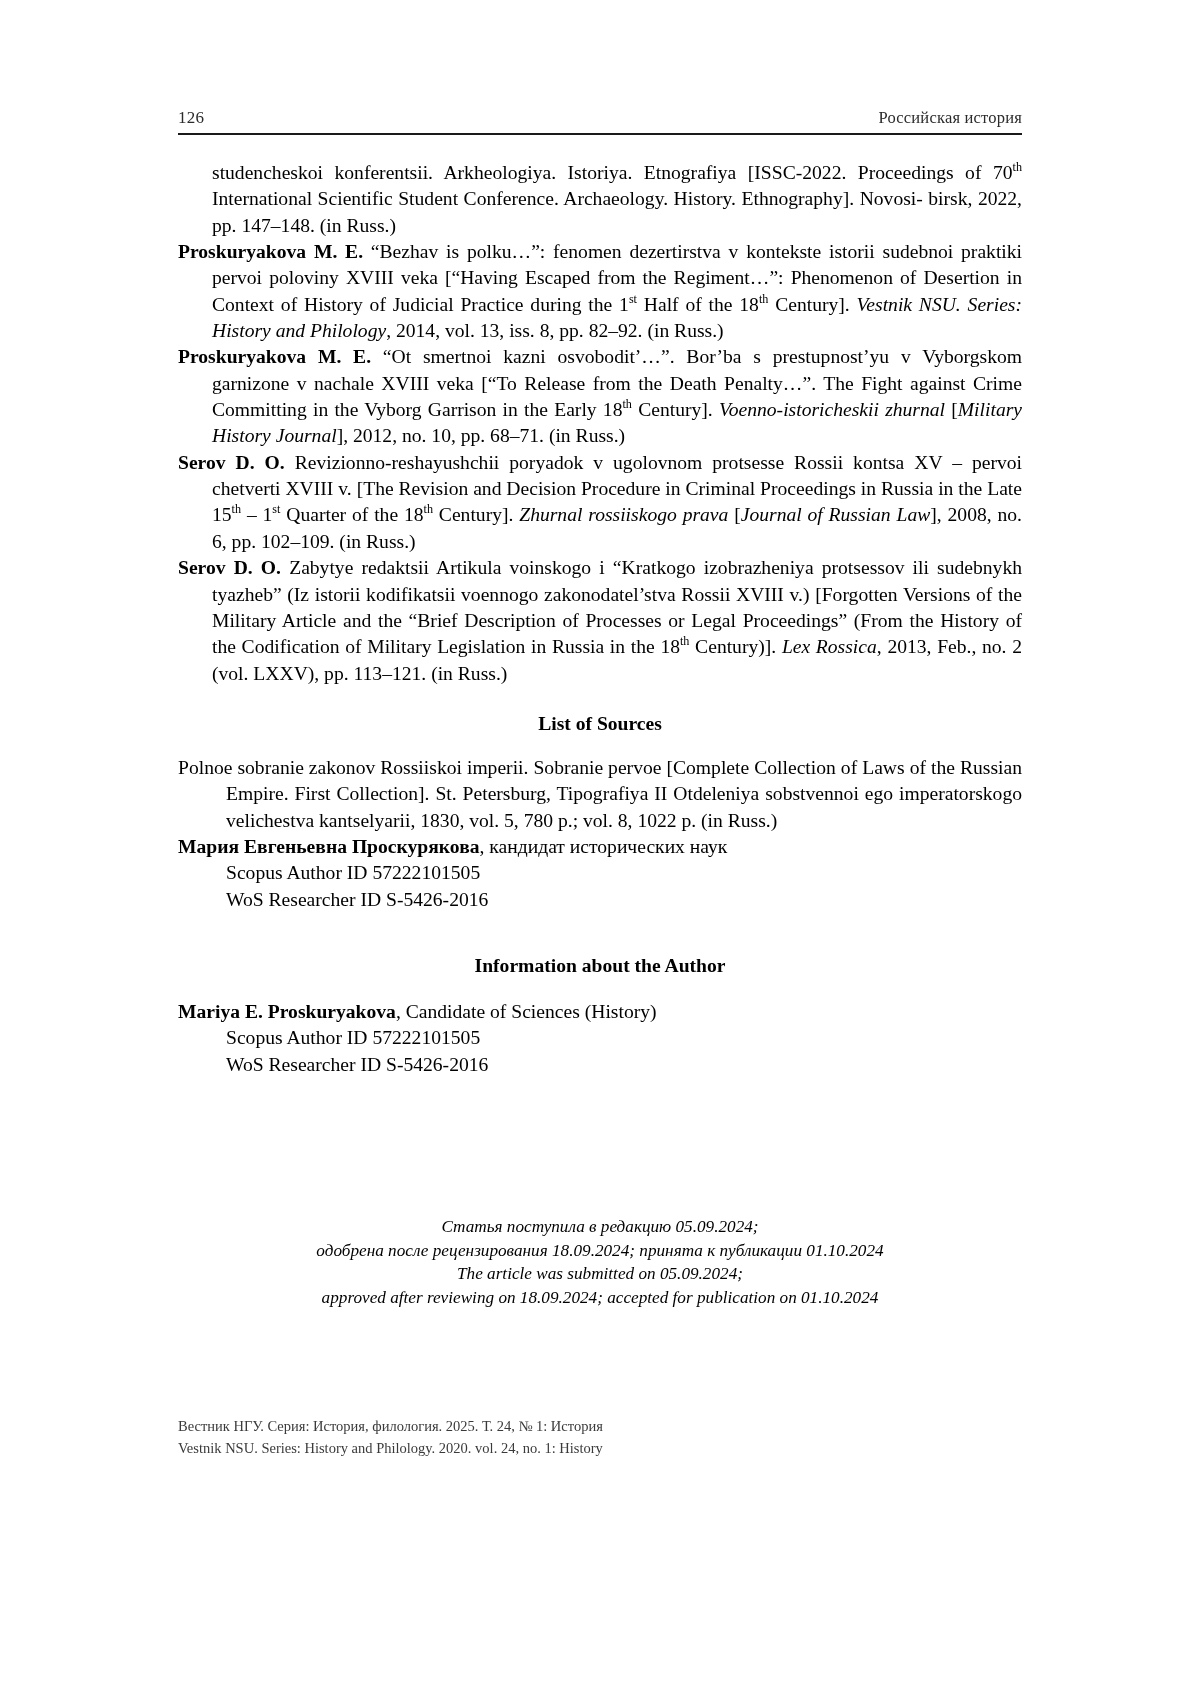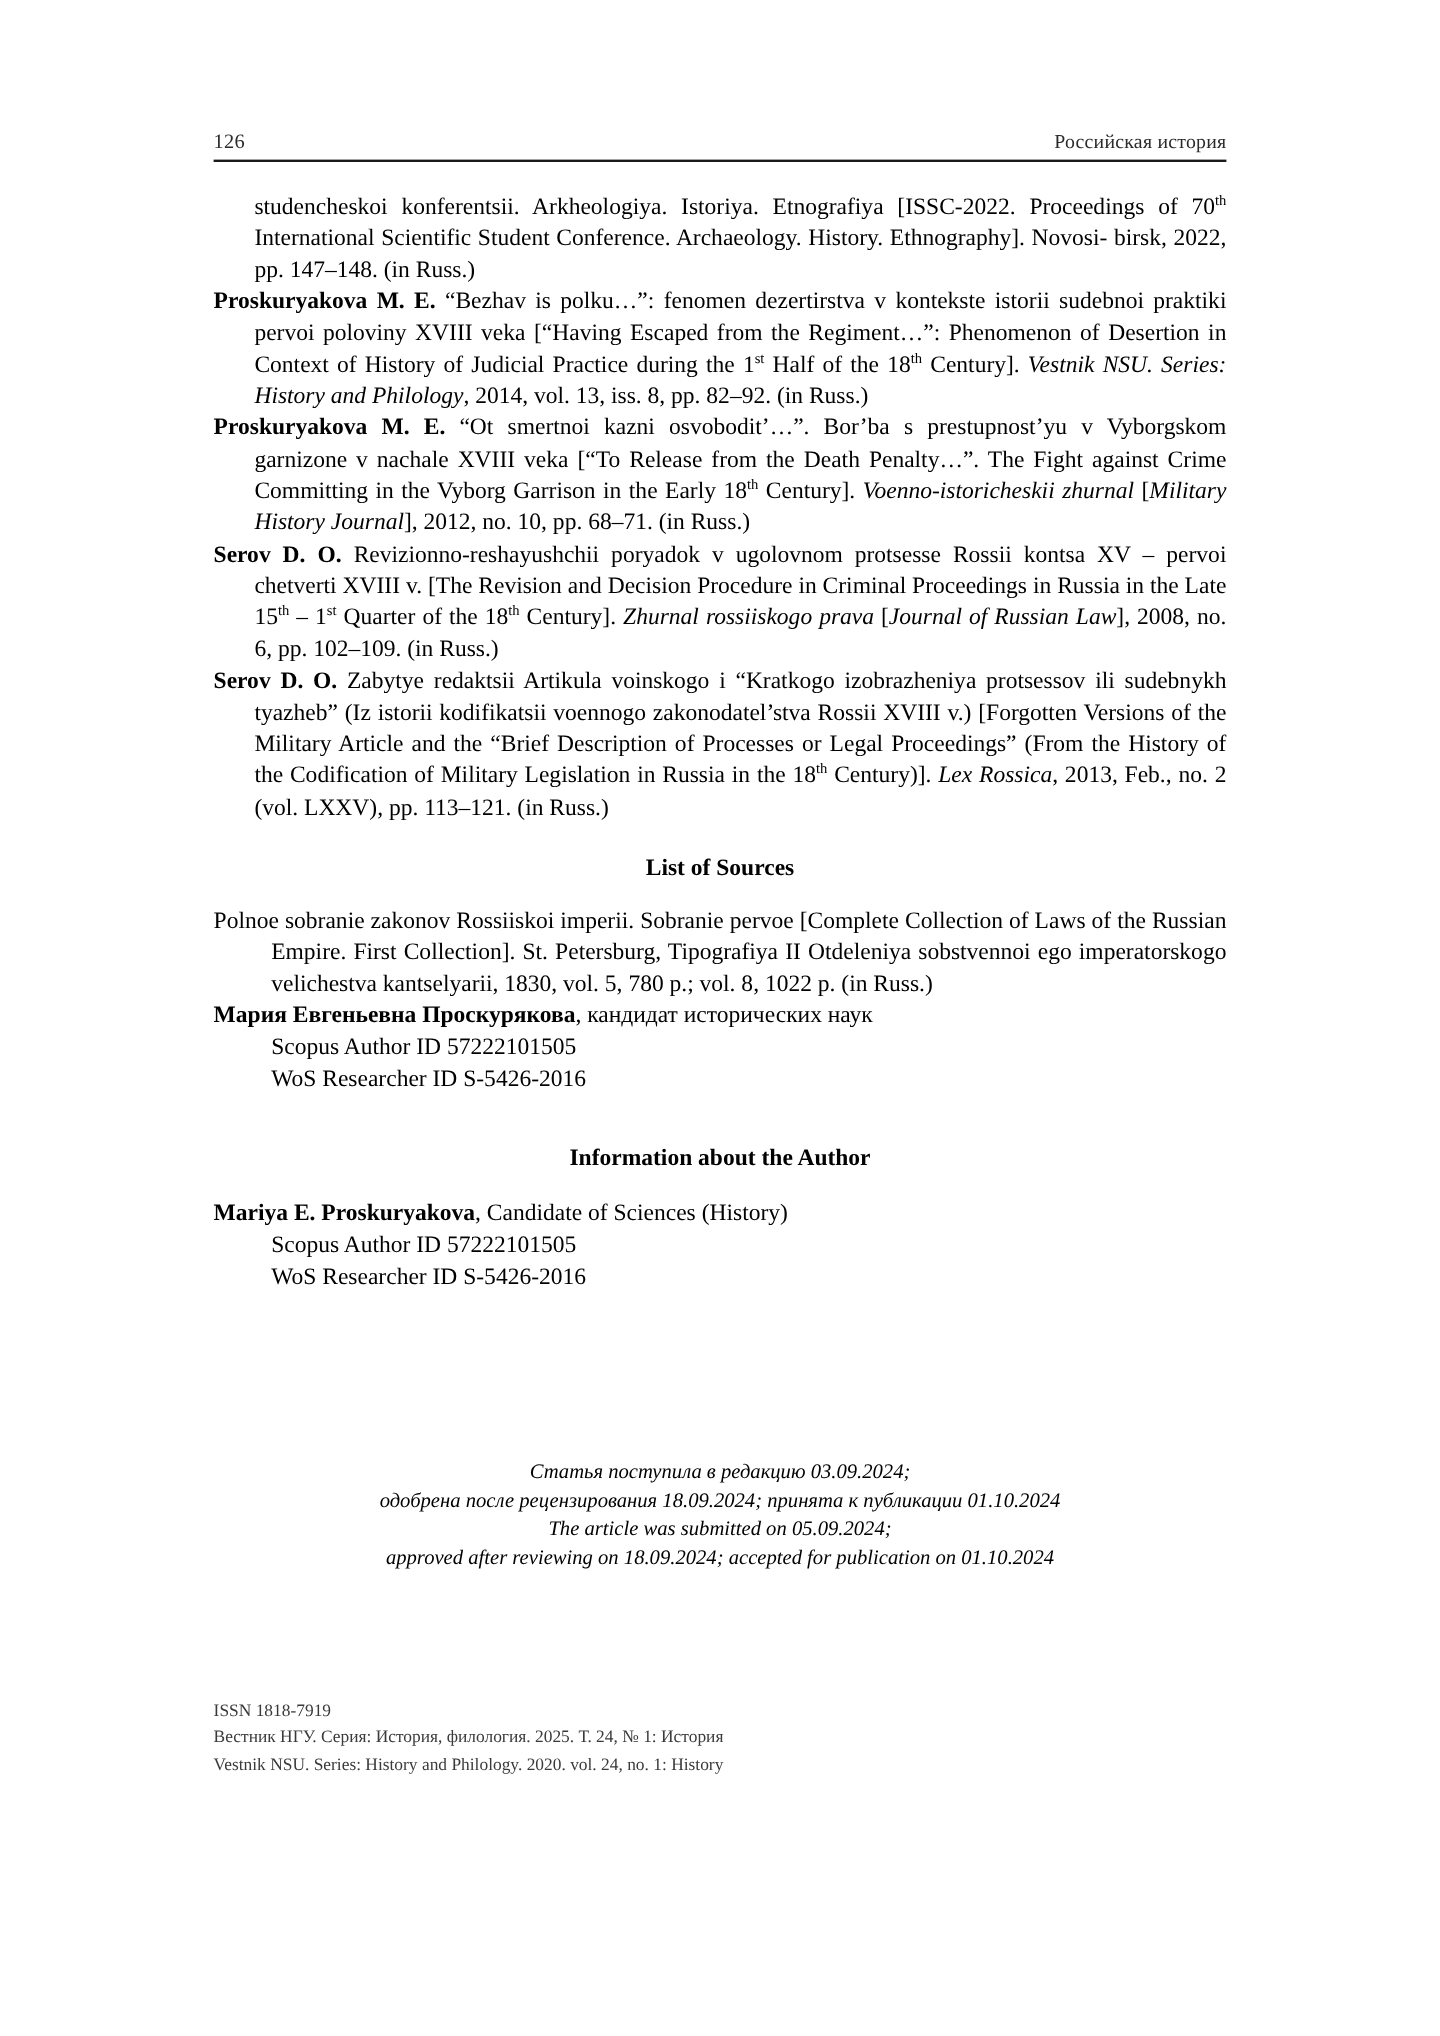--- a/index.html
+++ b/index.html
@@ -184,25 +184,24 @@
 
     <div class="author-block">
       <p class="author-line"><b>Mariya E. Proskuryakova</b><span>, Candidate of Sciences (History)</span></p>
       <p class="author-id">Scopus Author ID 57222101505</p>
       <p class="author-id">WoS Researcher ID S-5426-2016</p>
     </div>
 
   </div>
 
   <div class="submission">
-    <div>Статья поступила в редакцию 03.09.2024;</div>
+    <div>Статья поступила в редакцию 05.09.2024;</div>
     <div>одобрена после рецензирования 18.09.2024; принята к публикации 01.10.2024</div>
     <div>The article was submitted on 05.09.2024;</div>
     <div>approved after reviewing on 18.09.2024; accepted for publication on 01.10.2024</div>
   </div>
 
   <div class="footer">
-    <div>ISSN 1818-7919</div>
     <div>Вестник НГУ. Серия: История, филология. 2025. Т. 24, № 1: История</div>
     <div>Vestnik NSU. Series: History and Philology. 2020. vol. 24, no. 1: History</div>
   </div>
 
 </div>
 
 </body></html>

